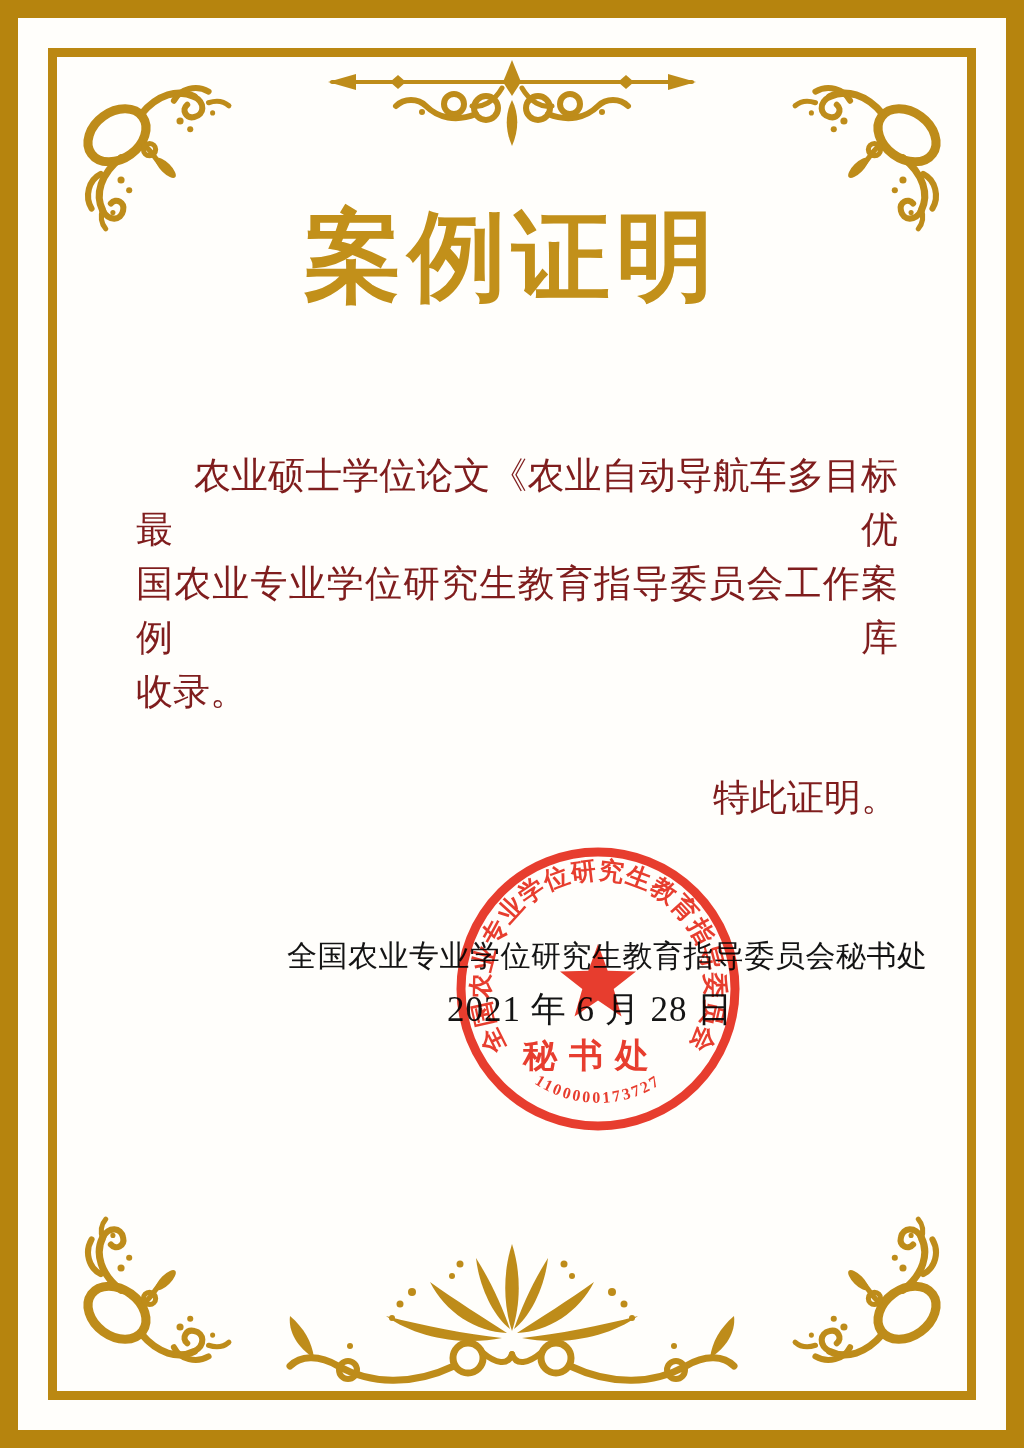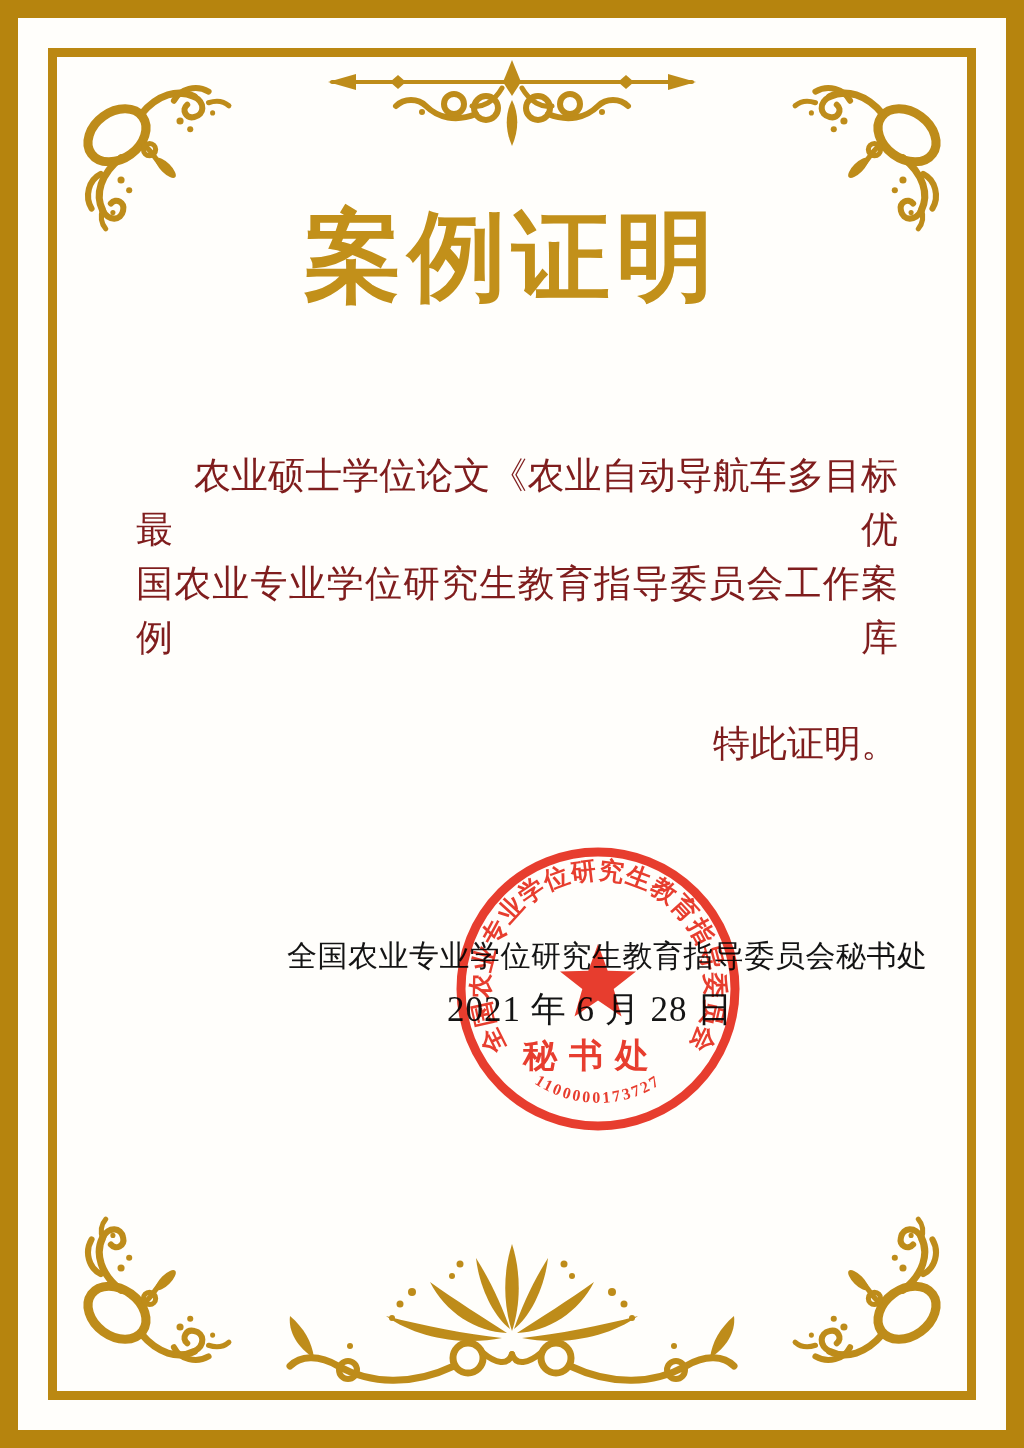--- a/index.html
+++ b/index.html
@@ -186,20 +186,21 @@
       <circle cx="96" cy="54" r="3"></circle>
         <circle cx="276" cy="54" r="3"></circle>
     </g>
   </svg>
 
   <h1 class="title">案例证明</h1>
 
   <div class="body-block">
     <div class="jline indent">农业硕士学位论文《农业自动导航车多目标最优</div>
     <div class="jline">国农业专业学位研究生教育指导委员会工作案例库</div>
+    <div class="plain">收录。</div>
     <div class="plain closing">特此证明。</div>
   </div>
 
   <div class="issuer">全国农业专业学位研究生教育指导委员会秘书处</div>
   <div class="dateline">2021 年 6 月 28 日</div>
 
   <svg class="seal" viewBox="0 0 292 292">
     <defs>
       <path id="seal-ring-path" d="M 52,200 A 109,109 0 1 1 240,200" fill="none"></path>
       <path id="seal-serial-path" d="M 59,219 A 113,113 0 0 0 233,219" fill="none"></path>

